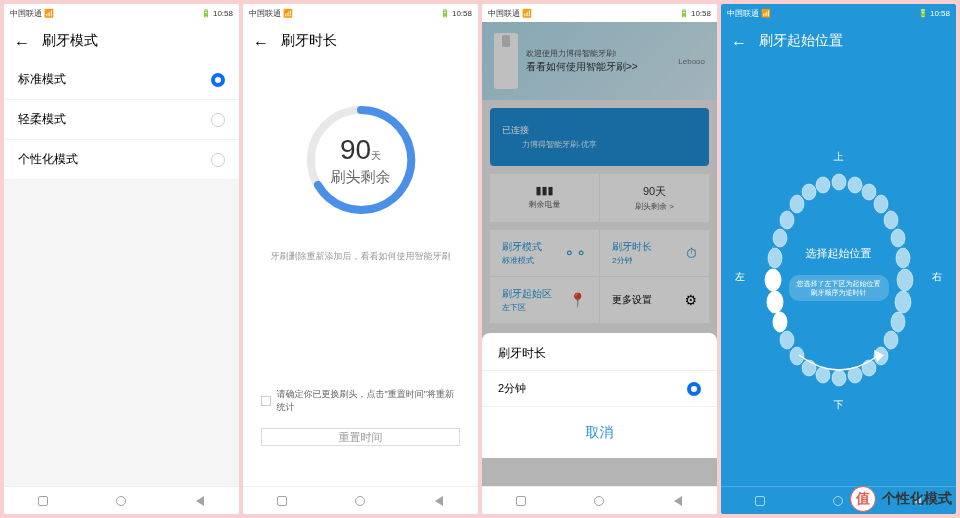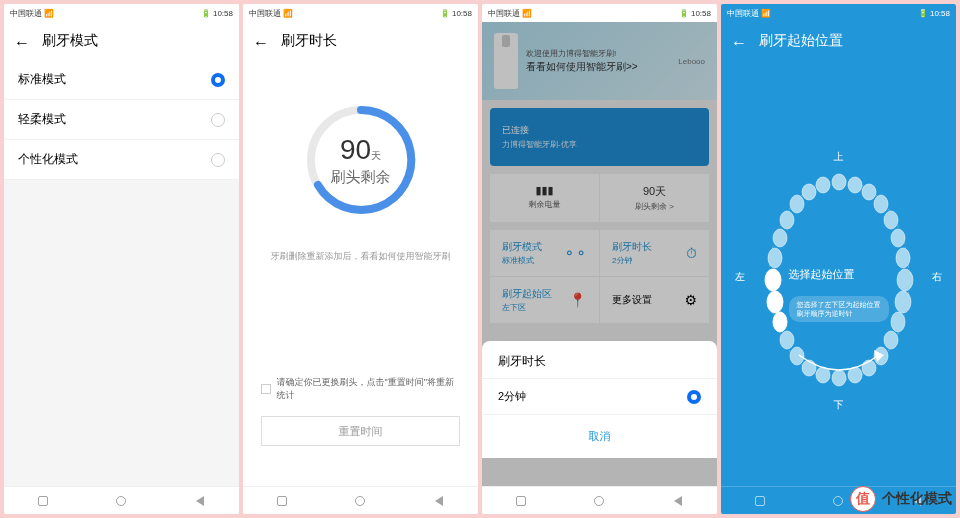--- a/index.html
+++ b/index.html
@@ -32,57 +32,57 @@
     .gauge svg { width: 100%; height: 100%; }
     .gauge-text { position: absolute; top: 50%; left: 50%; transform: translate(-50%, -50%); text-align: center; }
     .gauge-num { font-size: 28px; color: #333; }
     .gauge-unit { font-size: 10px; color: #666; }
     .gauge-label { font-size: 15px; color: #666; margin-top: 2px; }
     .advice-title { font-size: 12px; font-weight: 500; color: #333; margin-bottom: 6px; text-align: center; }
     .advice-sub { font-size: 9px; color: #999; text-align: center; }
     .reset-area { position: absolute; bottom: 40px; left: 0; right: 0; padding: 0 18px; }
     .checkbox-row { display: flex; align-items: center; gap: 6px; font-size: 9px; color: #666; margin-bottom: 14px; }
     .checkbox { width: 10px; height: 10px; border: 1px solid #ccc; }
-    .reset-btn { width: 100%; height: 30px; border: 1px solid #ddd; background: #fff; font-size: 11px; color: #999; display: flex; align-items: center; justify-content: center; }
+    .reset-btn { width: 100%; height: 18px; border: 1px solid #ddd; background: #fff; font-size: 11px; color: #999; display: flex; align-items: center; justify-content: center; }
     
     
     .panel3-bg { background: #f0f0f0; height: 100%; position: relative; }
     .hero { height: 78px; background: linear-gradient(135deg, #b3e0f0, #d8f0f8); display: flex; align-items: center; padding: 0 12px; gap: 8px; }
     .brush-img { width: 24px; height: 56px; background: #fff; border-radius: 3px; position: relative; }
     .brush-img::before { content: ""; position: absolute; top: 2px; left: 50%; transform: translateX(-50%); width: 8px; height: 12px; background: #d0d0d0; border-radius: 2px; }
     .hero-text { flex: 1; font-size: 8px; color: #555; line-height: 1.4; }
     .hero-text-main { font-size: 10px; color: #333; font-weight: 500; }
     .hero-brand { font-size: 8px; color: #777; }
     .connected-box { margin: 8px; background: #1f8fd6; color: #fff; padding: 16px 12px; border-radius: 4px; font-size: 9px; }
-    .connected-box .sub { font-size: 8px; opacity: 0.9; margin-top: 2px; }
+    .connected-box .sub { font-size: 8px; opacity: 0.9; margin-top: 2px; margin-left: 20px; }
     .stats-row { display: flex; margin: 0 8px; gap: 1px; }
     .stats-cell { flex: 1; background: #fff; padding: 10px 0; text-align: center; font-size: 8px; color: #666; }
     .stats-cell .val { font-size: 11px; color: #333; margin-bottom: 2px; }
     .grid4 { display: grid; grid-template-columns: 1fr 1fr; gap: 1px; margin: 8px; }
     .grid-cell { background: #fff; padding: 10px 12px; display: flex; justify-content: space-between; align-items: center; font-size: 10px; }
     .grid-cell.blue-text { color: #2196d8; }
     .grid-cell .label-group { display: flex; flex-direction: column; }
     .grid-cell .sub { font-size: 8px; margin-top: 1px; }
     .grid-icon { font-size: 14px; }
     .sheet-overlay { position: absolute; inset: 0; background: rgba(0,0,0,0.25); }
     .sheet { position: absolute; bottom: 28px; left: 0; right: 0; background: #fff; border-radius: 8px 8px 0 0; }
     .sheet-title { padding: 12px 16px 8px; font-size: 12px; font-weight: 500; }
     .sheet-item { height: 36px; display: flex; align-items: center; justify-content: space-between; padding: 0 16px; border-top: 1px solid #f0f0f0; font-size: 11px; }
-    .sheet-cancel { height: 44px; display: flex; align-items: center; justify-content: center; color: #2196d8; font-size: 11px; border-top: 1px solid #f0f0f0; }
+    .sheet-cancel { height: 52px; display: flex; align-items: center; justify-content: center; color: #2196d8; font-size: 14px; border-top: 1px solid #f0f0f0; }
     
     
     .teeth-panel { color: #fff; height: 100%; position: relative; }
     .teeth-oval { position: absolute; top: 110px; left: 50%; transform: translateX(-50%); width: 160px; height: 220px; }
     .teeth-oval svg { width: 100%; height: 100%; }
     .dir-label { position: absolute; font-size: 10px; color: #fff; }
     .dir-top { top: 90px; left: 50%; transform: translateX(-50%); }
     .dir-bottom { top: 338px; left: 50%; transform: translateX(-50%); }
     .dir-left { top: 210px; left: 14px; }
     .dir-right { top: 210px; right: 14px; }
-    .center-text { position: absolute; top: 207px; left: 50%; transform: translateX(-50%); font-size: 11px; }
+    .center-text { position: absolute; top: 186px; left: 50%; transform: translateX(-50%); text-align: center; font-size: 11px; }
     .center-badge { margin-top: 14px; background: rgba(255,255,255,0.2); border-radius: 10px; padding: 4px 8px; font-size: 7px; line-height: 1.3; display: inline-block; }
     
     
     .navbar { height: 28px; display: flex; justify-content: space-around; align-items: center; border-top: 1px solid #eee; }
     .navbar.dark { border-top: 1px solid rgba(255,255,255,0.2); }
     .navbtn { width: 14px; height: 14px; display: flex; align-items: center; justify-content: center; opacity: 0.6; }
     .nav-square { width: 10px; height: 10px; border: 1.2px solid #666; border-radius: 2px; }
     .nav-circle { width: 10px; height: 10px; border: 1.2px solid #666; border-radius: 50%; }
     .nav-tri { width: 0; height: 0; border-top: 5px solid transparent; border-bottom: 5px solid transparent; border-right: 8px solid #666; }
     .navbar.dark .nav-square, .navbar.dark .nav-circle { border-color: #fff; }

